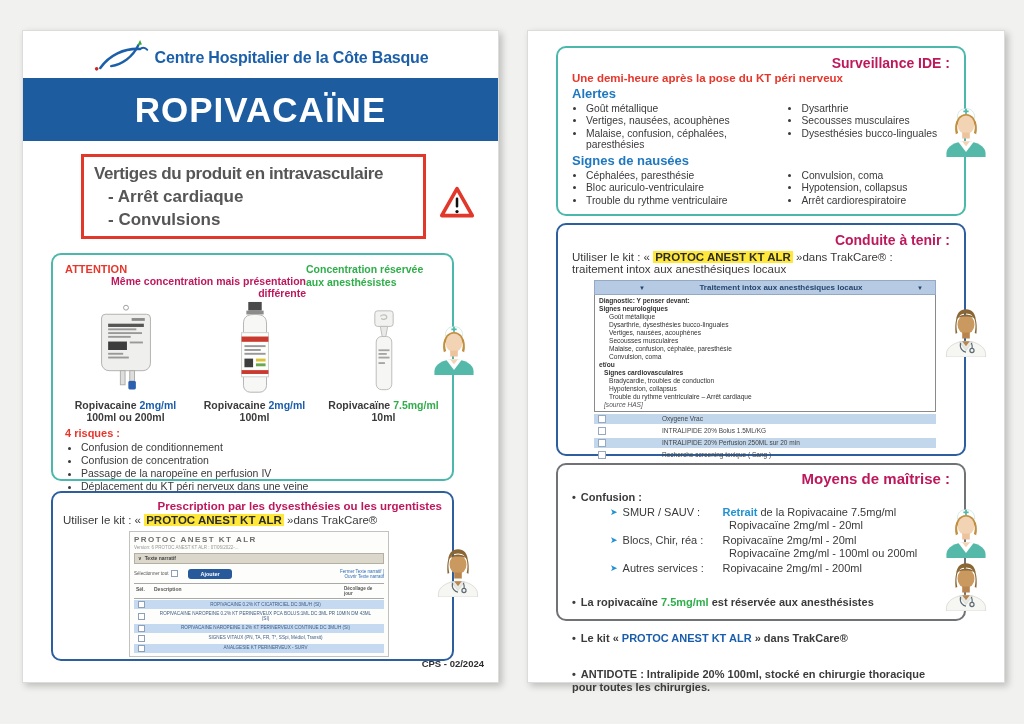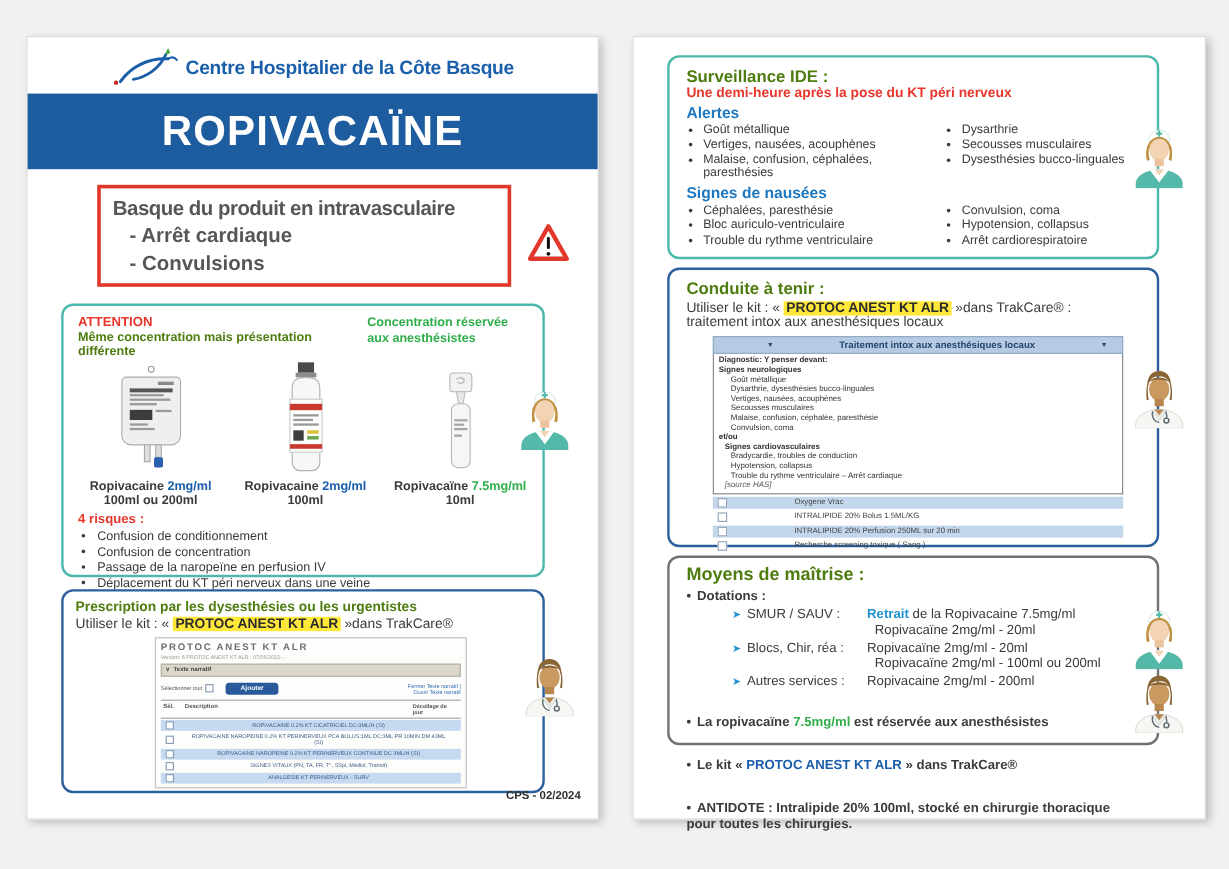--- a/index.html
+++ b/index.html
@@ -2,21 +2,21 @@
 <html><head>
 <meta charset="utf-8">
 <style>
   html,body{margin:0;padding:0;}
   body{width:1024px;height:724px;background:#f1f1f0;font-family:"Liberation Sans",sans-serif;position:relative;overflow:hidden;color:#3d3d3d;}
   .page{position:absolute;top:30px;width:475px;height:651px;background:#fff;border:1px solid #dcdcda;box-shadow:3px 3px 7px rgba(0,0,0,.22);}
   #page-left{left:22px;}
   #page-right{left:527px;width:476px;}
 
   
-  .h-blue{color:#4d7c0f;font-weight:bold;}
+  .h-blue{color:#be185d;font-weight:bold;text-align:right;}
   .sub-blue{color:#1e78c0;font-weight:bold;}
   .red-b{color:#e7372c;font-weight:bold;}
   .green-b{color:#2fae4a;font-weight:bold;}
   .box{position:absolute;background:#fff;border-radius:10px;box-sizing:border-box;}
   .box.teal{border:2px solid #4cb8ac;}
   .box.blue{border:2px solid #2d5f9e;}
   .box.gray{border:2px solid #717276;}
   ul.bullets{margin:2px 0 0 0;padding-left:16px;list-style:disc;}
   ul.bullets li{margin:1px 0;}
   .persona{position:absolute;width:44px;height:50px;}
@@ -161,21 +161,21 @@
       <path d="M49,7 L52,1 L54,6 Z" fill="#3aa33a"></path>
     </svg>
     <span class="logo-text">Centre Hospitalier de la Côte Basque</span>
   </div>
 
   <div class="banner">
     <span>ROPIVACAÏNE</span>
   </div>
 
   <div class="danger-box">
-    <div class="danger-title">Basque du produit en intravasculaire</div>
+    <div class="danger-title">Vertiges du produit en intravasculaire</div>
     <div class="danger-item">- Arrêt cardiaque</div>
     <div class="danger-item">- Convulsions</div>
   </div>
 
   <svg class="warn" viewBox="0 0 40 38">
     <path d="M20,3 L37,33 L3,33 Z" fill="#fff" stroke="#e2372b" stroke-width="4" stroke-linejoin="round"></path>
     <rect x="18.6" y="13" width="2.8" height="11" rx="1.2" fill="#111"></rect>
     <circle cx="20" cy="28.5" r="1.8" fill="#111"></circle>
   </svg>
 
@@ -399,21 +399,21 @@
         </div>
     </div>
   </div>
 
   <svg class="persona" style="left:416px;top:276px">
       <use href="#sym-doctor"></use>
     </svg>
 
   <div class="box gray" id="moyens-box">
     <div class="h-blue moyens-title">Moyens de maîtrise :</div>
-    <div class="moyens-b">Dotations :</div>
+    <div class="moyens-b">Confusion :</div>
 
     <div class="dot-line">
       <span class="dot-label">SMUR / SAUV :</span>
       <span class="dot-val"><span class="blue-word">Retrait</span><span> de la Ropivacaine 7.5mg/ml</span></span>
     </div>
     <div class="dot-line2">Ropivacaïne 2mg/ml - 20ml</div>
 
     <div class="dot-line">
       <span class="dot-label">Blocs, Chir, réa :</span>
       <span class="dot-val">Ropivacaïne 2mg/ml - 20ml</span>

